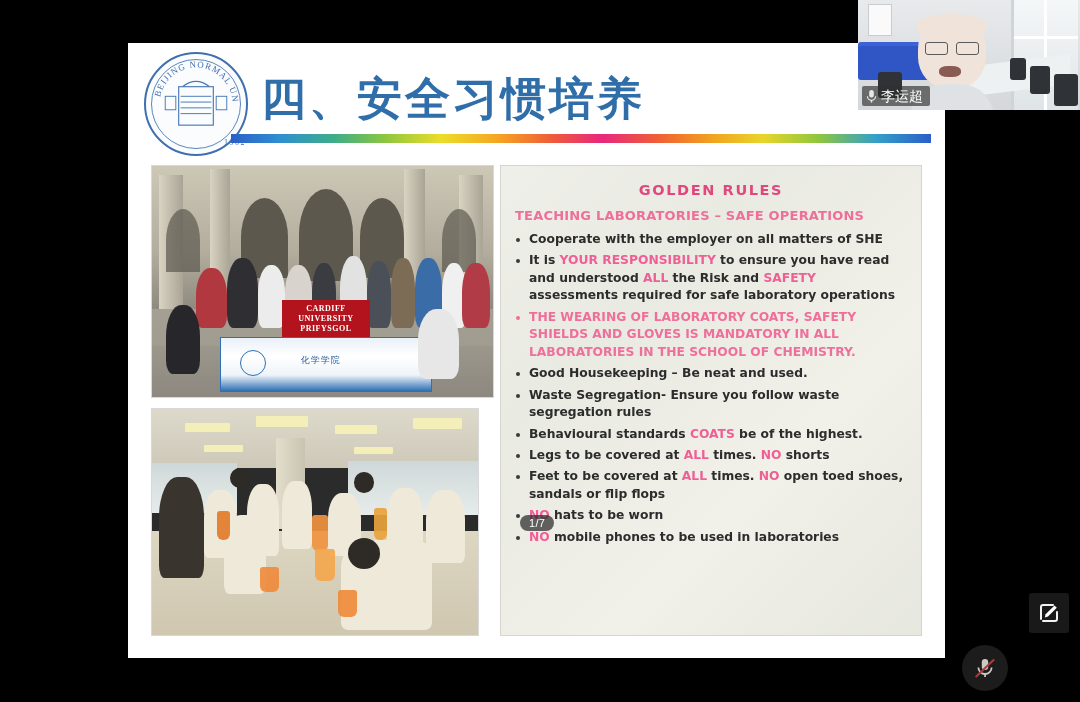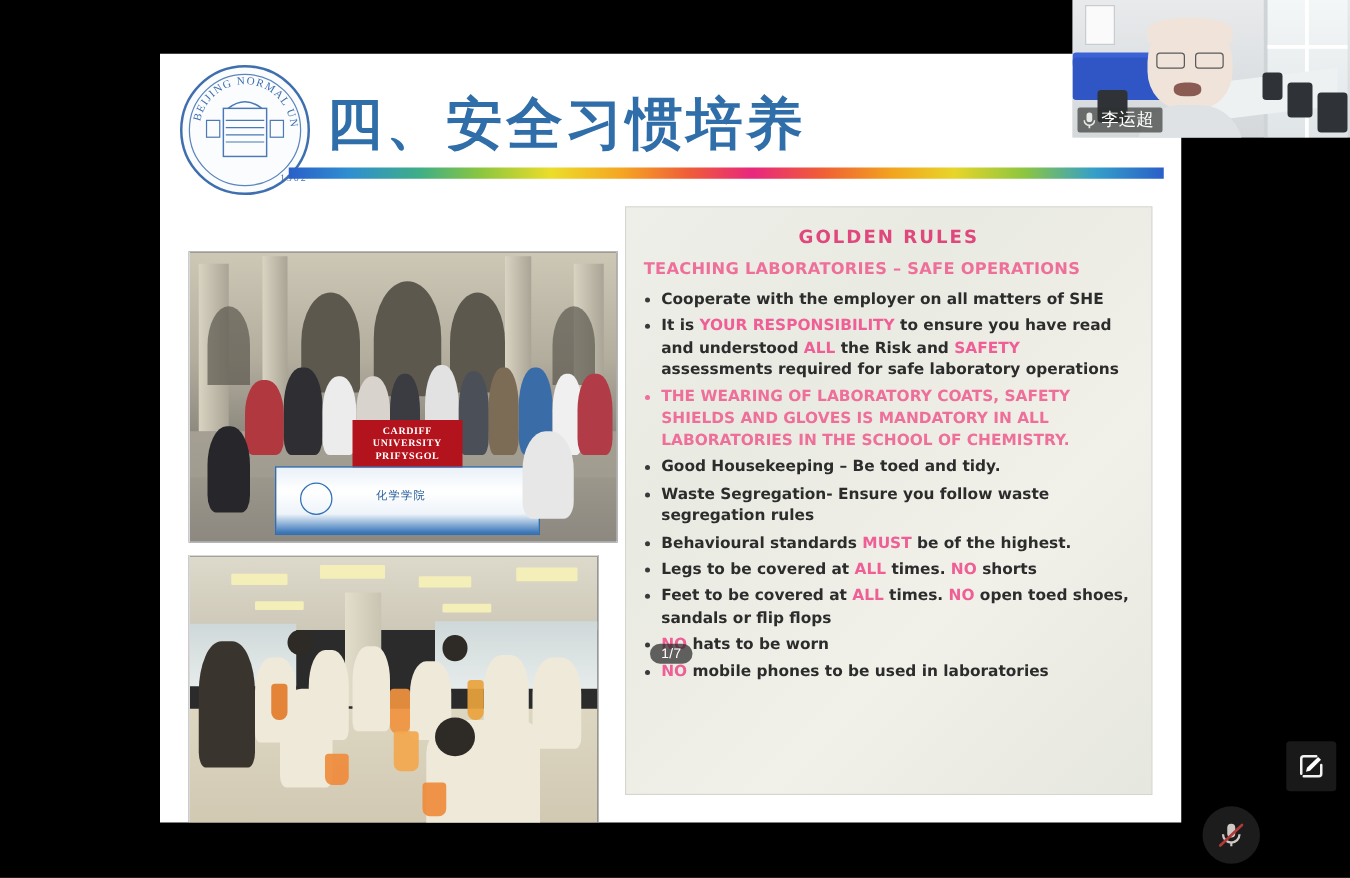--- a/index.html
+++ b/index.html
@@ -17,21 +17,21 @@
   .seal-year{position:absolute;left:0;bottom:7px;width:100%;text-align:right;font-size:8px;
     letter-spacing:1.5px;color:#3f6fae;font-family:"Liberation Serif",serif;}
 
   .slide-title{position:absolute;left:133px;top:26px;font-size:45px;letter-spacing:3px;
     color:#2f6ea8;font-weight:bold;font-family:"DejaVu Sans",sans-serif;white-space:nowrap;
     text-shadow:0 1px 0 rgba(255,255,255,.6);}
   .rainbow-bar{position:absolute;left:103px;top:91px;width:700px;height:9px;
     background:linear-gradient(to right,#2a5fc9 0%,#2f8fd0 7%,#3fae86 15%,#8cc63f 22%,#ecdd2a 30%,
       #f5a623 38%,#ef5a3a 46%,#e8277e 53%,#ef5f35 61%,#f2a41f 69%,#e8d52a 76%,#8dc63f 84%,#35a0c8 92%,#2a5fc9 100%);}
 
-  .photo{position:absolute;background:#2b2b2b;overflow:hidden;border:1px solid #d8d8d8;box-sizing:border-box;margin-top:36px;}
+  .photo{position:absolute;background:#2b2b2b;overflow:hidden;border:1px solid #d8d8d8;box-sizing:border-box;}
 
   
   .photo-group{left:23px;top:122px;width:343px;height:233px;}
   .gp-sky{position:absolute;inset:0;background:linear-gradient(to bottom,#b9b4a4 0%,#a9a396 45%,#9b978c 100%);}
   .gp-building{position:absolute;left:0;top:0;width:100%;height:62%;
     background:linear-gradient(to bottom,#cdc7b6,#b3ad9e 60%,#8e8a7f 100%);}
   .arch{position:absolute;background:#5d584e;border-radius:50% 50% 0 0;}
   .col{position:absolute;background:linear-gradient(to right,#d9d3c2,#aaa496);}
   .gp-ground{position:absolute;left:0;bottom:0;width:100%;height:22%;background:linear-gradient(to bottom,#9c978b,#8d8880);}
   .person{position:absolute;border-radius:45% 45% 20% 20%;}
@@ -202,23 +202,23 @@
       <div class="flask" style="left:57%;top:80%;width:6%;height:12%;background:#ef8b3c"></div>
     </div>
 
     <div class="rules">
       <div class="rules-title">GOLDEN RULES</div>
       <div class="rules-sub">TEACHING LABORATORIES – SAFE OPERATIONS</div>
       <ul>
         <li>Cooperate with the employer on all matters of SHE</li>
         <li>It is <span class="hl">YOUR RESPONSIBILITY</span> to ensure you have read and understood <span class="hl">ALL</span> the Risk and <span class="hl">SAFETY</span> assessments required for safe laboratory operations</li>
         <li class="pink">THE WEARING OF LABORATORY COATS, SAFETY SHIELDS AND GLOVES IS MANDATORY IN ALL LABORATORIES IN THE SCHOOL OF CHEMISTRY.</li>
-        <li>Good Housekeeping – Be toed and tidy.</li>
+        <li>Good Housekeeping – Be neat and used.</li>
         <li>Waste Segregation- Ensure you follow waste segregation rules</li>
-        <li>Behavioural standards <span class="hl">MUST</span> be of the highest.</li>
+        <li>Behavioural standards <span class="hl">COATS</span> be of the highest.</li>
         <li>Legs to be covered at <span class="hl">ALL</span> times. <span class="hl">NO</span> shorts</li>
         <li>Feet to be covered at <span class="hl">ALL</span> times. <span class="hl">NO</span> open toed shoes, sandals or flip flops</li>
         <li><span class="hl">NO</span> hats to be worn</li>
         <li><span class="hl">NO</span> mobile phones to be used in laboratories</li>
       </ul>
     </div>
 
     <div class="page-badge">1/7</div>
   </div>
 

